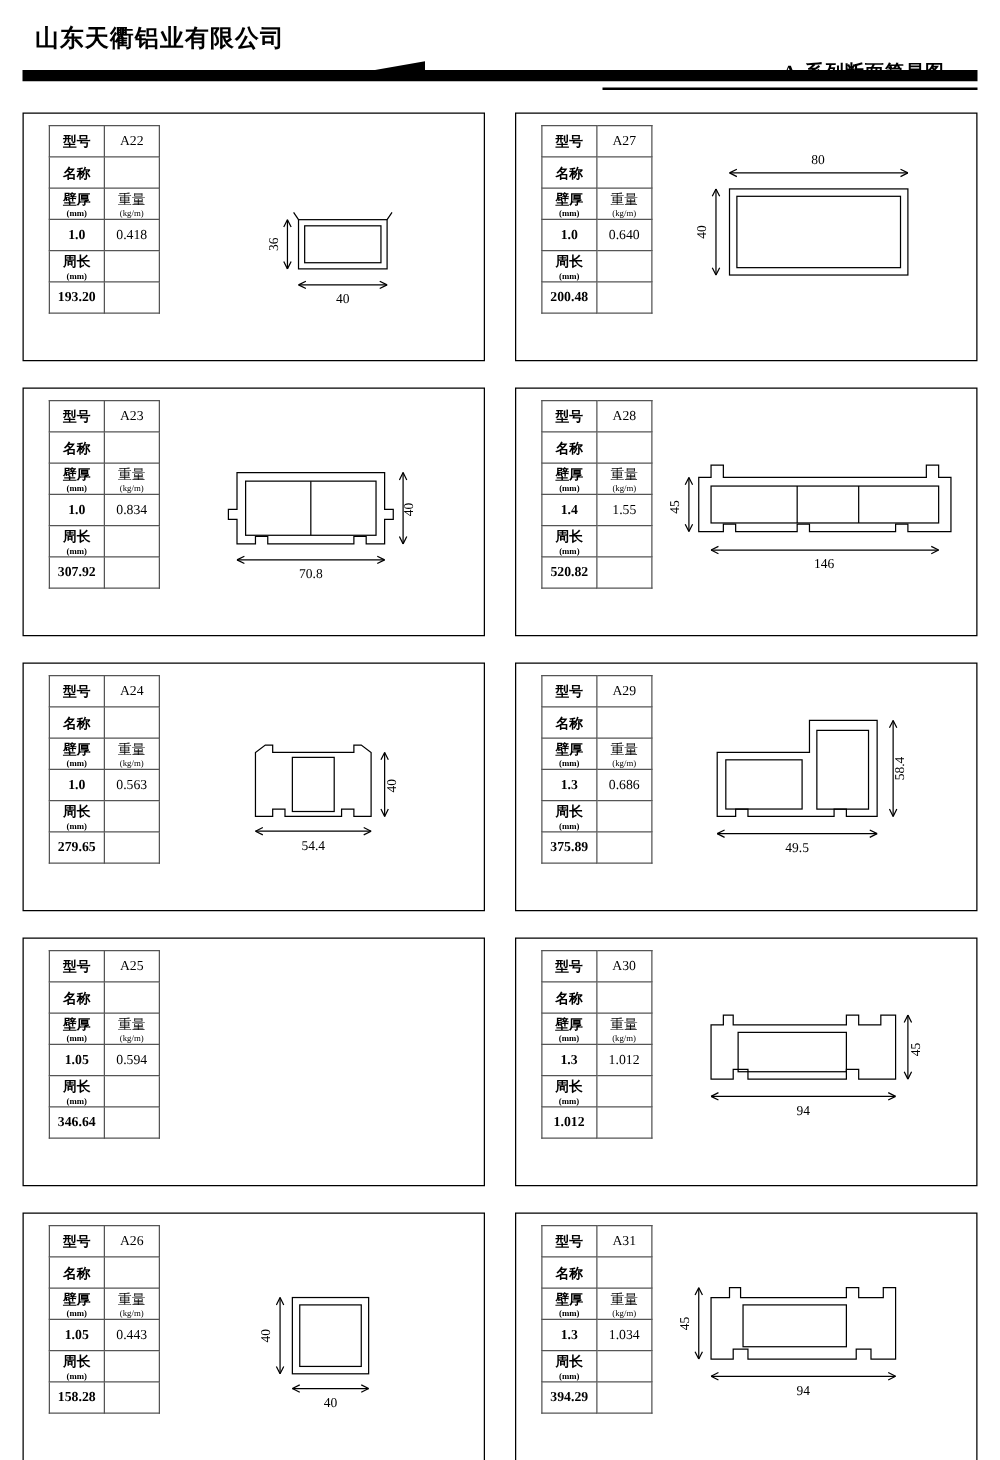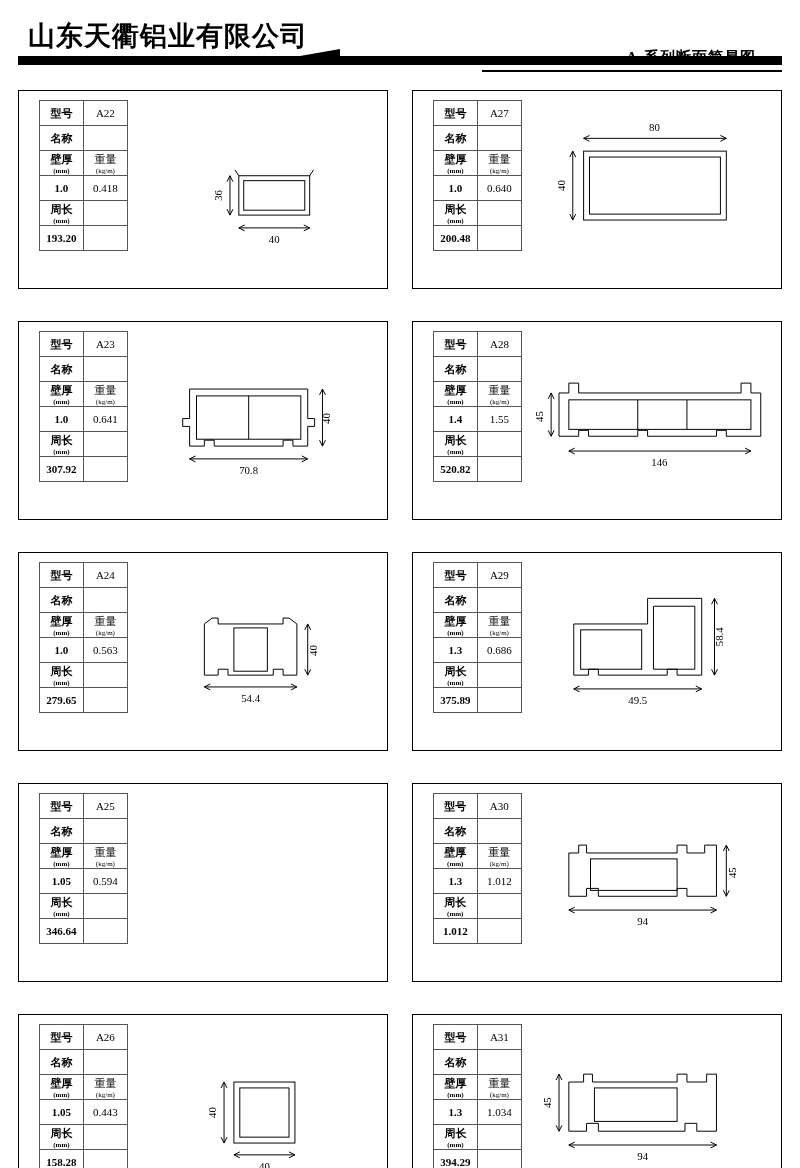--- a/index.html
+++ b/index.html
@@ -14,21 +14,21 @@
   
   .header{
     position:relative;
     height:78px;
   }
   .company{
     position:absolute;
     left:28px;top:18px;
     font-family:"Liberation Serif", serif;
     font-weight:bold;
-    font-size:27px;
+    font-size:19px;
     letter-spacing:1px;
     color:#000;
   }
   .header-bar{
     position:absolute;
     left:18px;top:56px;
     width:764px;height:9px;
     background:#000;
   }
   .header-bar:after{
@@ -60,21 +60,21 @@
   }
   
   .sheet{
     position:absolute;
     left:18px;top:90px;
     width:764px;
   }
   .row{
     display:flex;
     justify-content:space-between;
-    margin-bottom:32px;
+    margin-bottom:21px;
   }
   .card{
     width:370px;
     height:199px;
     border:1px solid #000;
     position:relative;
     box-sizing:border-box;
     background:#fff;
   }
   
@@ -229,21 +229,21 @@
         <tr>
           <td class="lbl">名称</td>
           <td class="val"></td>
         </tr>
         <tr>
           <td class="lbl"><span>壁厚</span><span class="unit">(mm)</span></td>
           <td class="val"><span>重量</span><span class="unit">(kg/m)</span></td>
         </tr>
         <tr>
           <td class="lbl">1.0</td>
-          <td class="val">0.641</td>
+          <td class="val">0.834</td>
         </tr>
         <tr>
           <td class="lbl"><span>周长</span><span class="unit">(mm)</span></td>
           <td class="val"></td>
         </tr>
         <tr>
           <td class="lbl">307.92</td>
           <td class="val"></td>
         </tr>
       </tbody>

